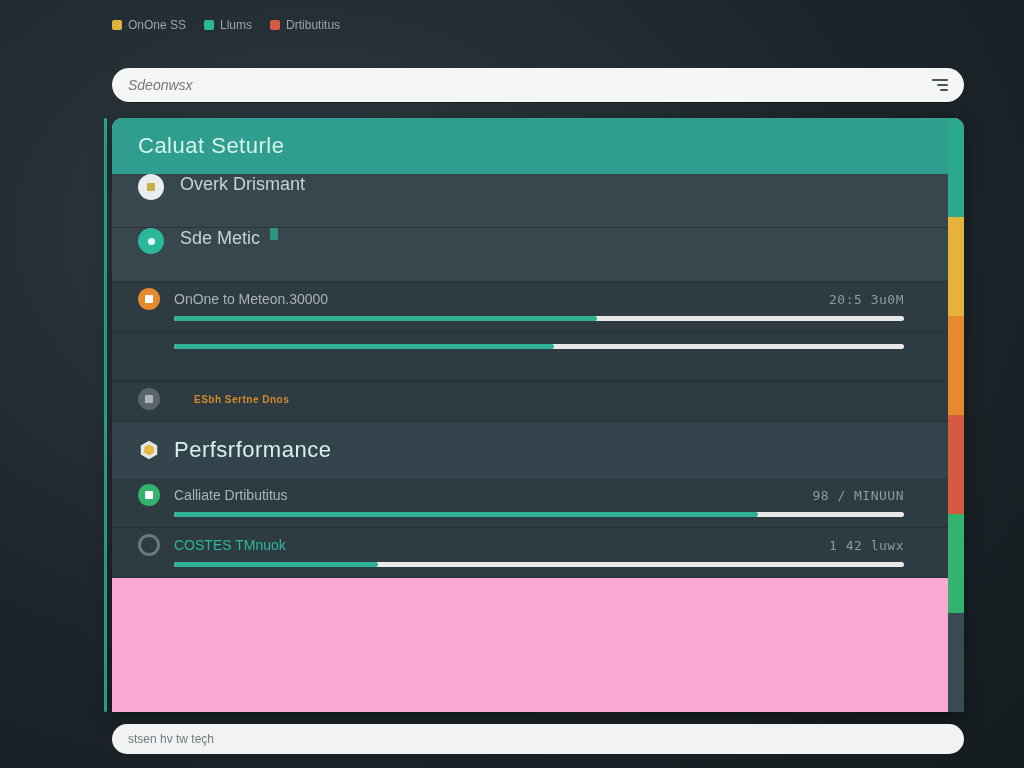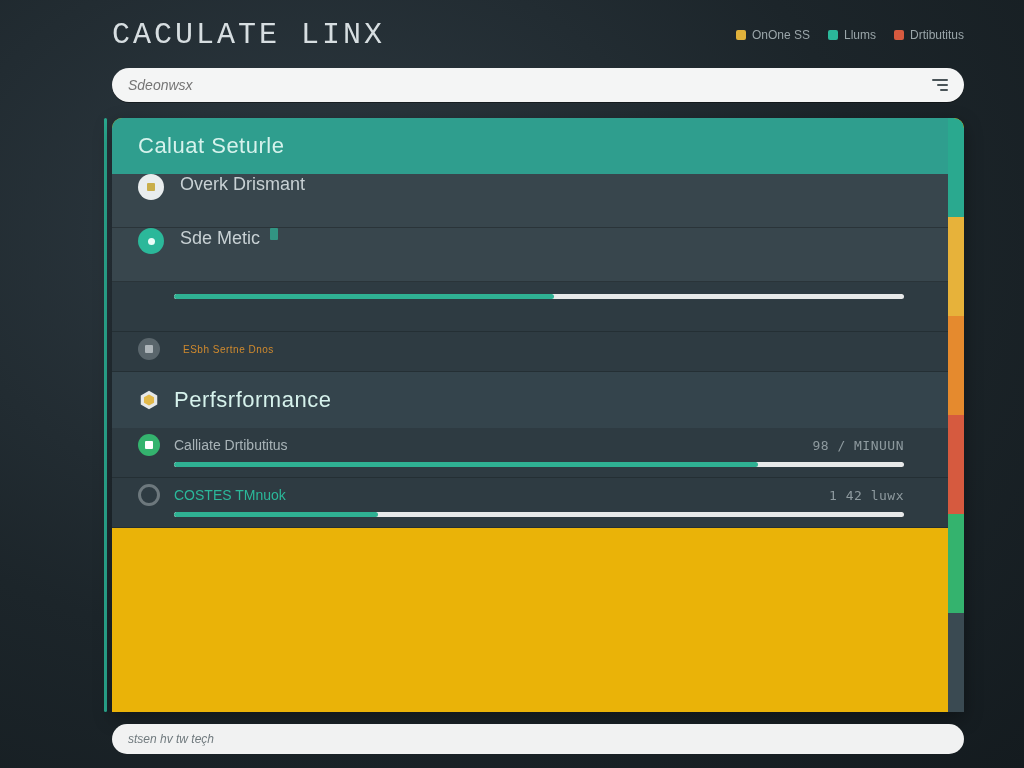--- a/index.html
+++ b/index.html
@@ -49,21 +49,21 @@
   }
   .search-menu-icon { width: 16px; display: flex; flex-direction: column; gap: 3px; cursor: pointer;}
   .search-menu-icon span { height: 2px; background: #4a5458; border-radius: 1px; }
   .search-menu-icon span:nth-child(2){ width: 70%; align-self: flex-end;}
   .search-menu-icon span:nth-child(3){ width: 50%; align-self: flex-end;}
 
   
   .panel {
     position: absolute;
     top: 118px; left: 112px; right: 60px; bottom: 56px;
-    background: #eab308;
+    background: #f9a8d4;
     border-radius: 10px 10px 0 0;
     overflow: hidden;
     box-shadow: 0 6px 18px rgba(0,0,0,.35);
   }
   .vertical-rail {
     position: absolute;
     top: 118px; bottom: 56px; left: 104px;
     width: 3px;
     background: #2aa98f;
     border-radius: 2px;
@@ -126,21 +126,21 @@
     margin-right: 14px;
     font-size: 11px;
     flex-shrink: 0;
   }
   .metric-top .m-label { font-size: 14px; color: #a9b4b8; font-weight: 300; white-space: nowrap;}
   .metric-top .m-value {
     margin-left: auto; font-size: 13px; color: #8e9a9f;
     font-family: "Consolas", monospace; letter-spacing: .5px;
     white-space: nowrap;
   }
-  .metric-top .m-note { font-size: 10px; color: #d08a2e; margin-left: 9px; letter-spacing: .5px;}
+  .metric-top .m-note { font-size: 10px; color: #d08a2e; margin-left: 20px; letter-spacing: .5px; font-weight: bold;}
   .progress {
     margin: 6px 0 0 36px;
     height: 5px;
     background: #e7e9e9;
     border-radius: 3px;
     overflow: hidden;
   }
   .progress-fill {
     height: 100%;
     background: #2fb193;
@@ -159,21 +159,21 @@
   .bottom-bar {
     position: absolute;
     left: 112px; right: 60px; bottom: 14px;
     height: 30px;
     background: #f1f2f2;
     border-radius: 15px;
     display: flex; align-items: center;
     padding: 0 16px;
   }
   .bottom-bar .status-text {
-    font-size: 12px; color: #707a7e; font-style: italic;
+    font-size: 12px; color: #707a7e; 
   }
 
   
   .disc-white  { background:#e9edee; color:#c9ae4a; }
   .disc-teal   { background:#2bb89a; color:#e9fdf8; }
   .disc-orange { background:#e58a2e; color:#fff; }
   .disc-amber  { background:#e7b23a; color:#fff; }
   .disc-grey   { background:#5a666c; color:#aeb6ba; }
   .disc-green  { background:#34b36e; color:#fff; }
   .disc-red    { background:#d65a3f; color:#fff; }
@@ -182,21 +182,20 @@
   
   .glyph-sq::after{ content:""; width:8px; height:8px; background:currentColor; border-radius:1px; display:block;}
   .glyph-dot::after{ content:""; width:7px; height:7px; background:currentColor; border-radius:50%; display:block;}
   .glyph-bars{ display:flex; flex-direction:column; gap:2px; }
   .glyph-bars span{ width:9px; height:2px; background:currentColor; display:block;}
 </style>
 </head>
 <body>
 
 <div class="header">
-  <div class="app-title">CACULATE LINX</div>
   <div class="legend">
     <div class="legend-item">
       <span class="legend-swatch" style="background:#e0b13b"></span>
       <span>OnOne SS</span>
     </div>
     <div class="legend-item">
       <span class="legend-swatch" style="background:#2bb89a"></span>
       <span>Llums</span>
     </div>
     <div class="legend-item">
@@ -239,20 +238,32 @@
         <span class="label">Overk Drismant</span>
       </div>
       <div class="row">
         <span class="icon-disc disc-teal">
           <span class="glyph-dot"></span>
         </span>
         <span class="label">Sde Metic</span>
         <span class="mini-badge"></span>
       </div>
       <div class="metric-row">
+        <div class="metric-top">
+          <span class="icon-disc disc-orange">
+            <span class="glyph-sq"></span>
+          </span>
+          <span class="m-label">OnOne to Meteon.30000</span>
+          <span class="m-value">20:5 3u0M</span>
+        </div>
+        <div class="progress">
+          <div class="progress-fill" style="width: 58%;"></div>
+        </div>
+      </div>
+      <div class="metric-row">
         <div class="progress">
           <div class="progress-fill" style="width: 52%;"></div>
         </div>
       </div>
       <div class="metric-row short">
         <div class="metric-top">
           <span class="icon-disc disc-grey">
             <span class="glyph-sq"></span>
           </span>
           <span class="m-label"></span>

